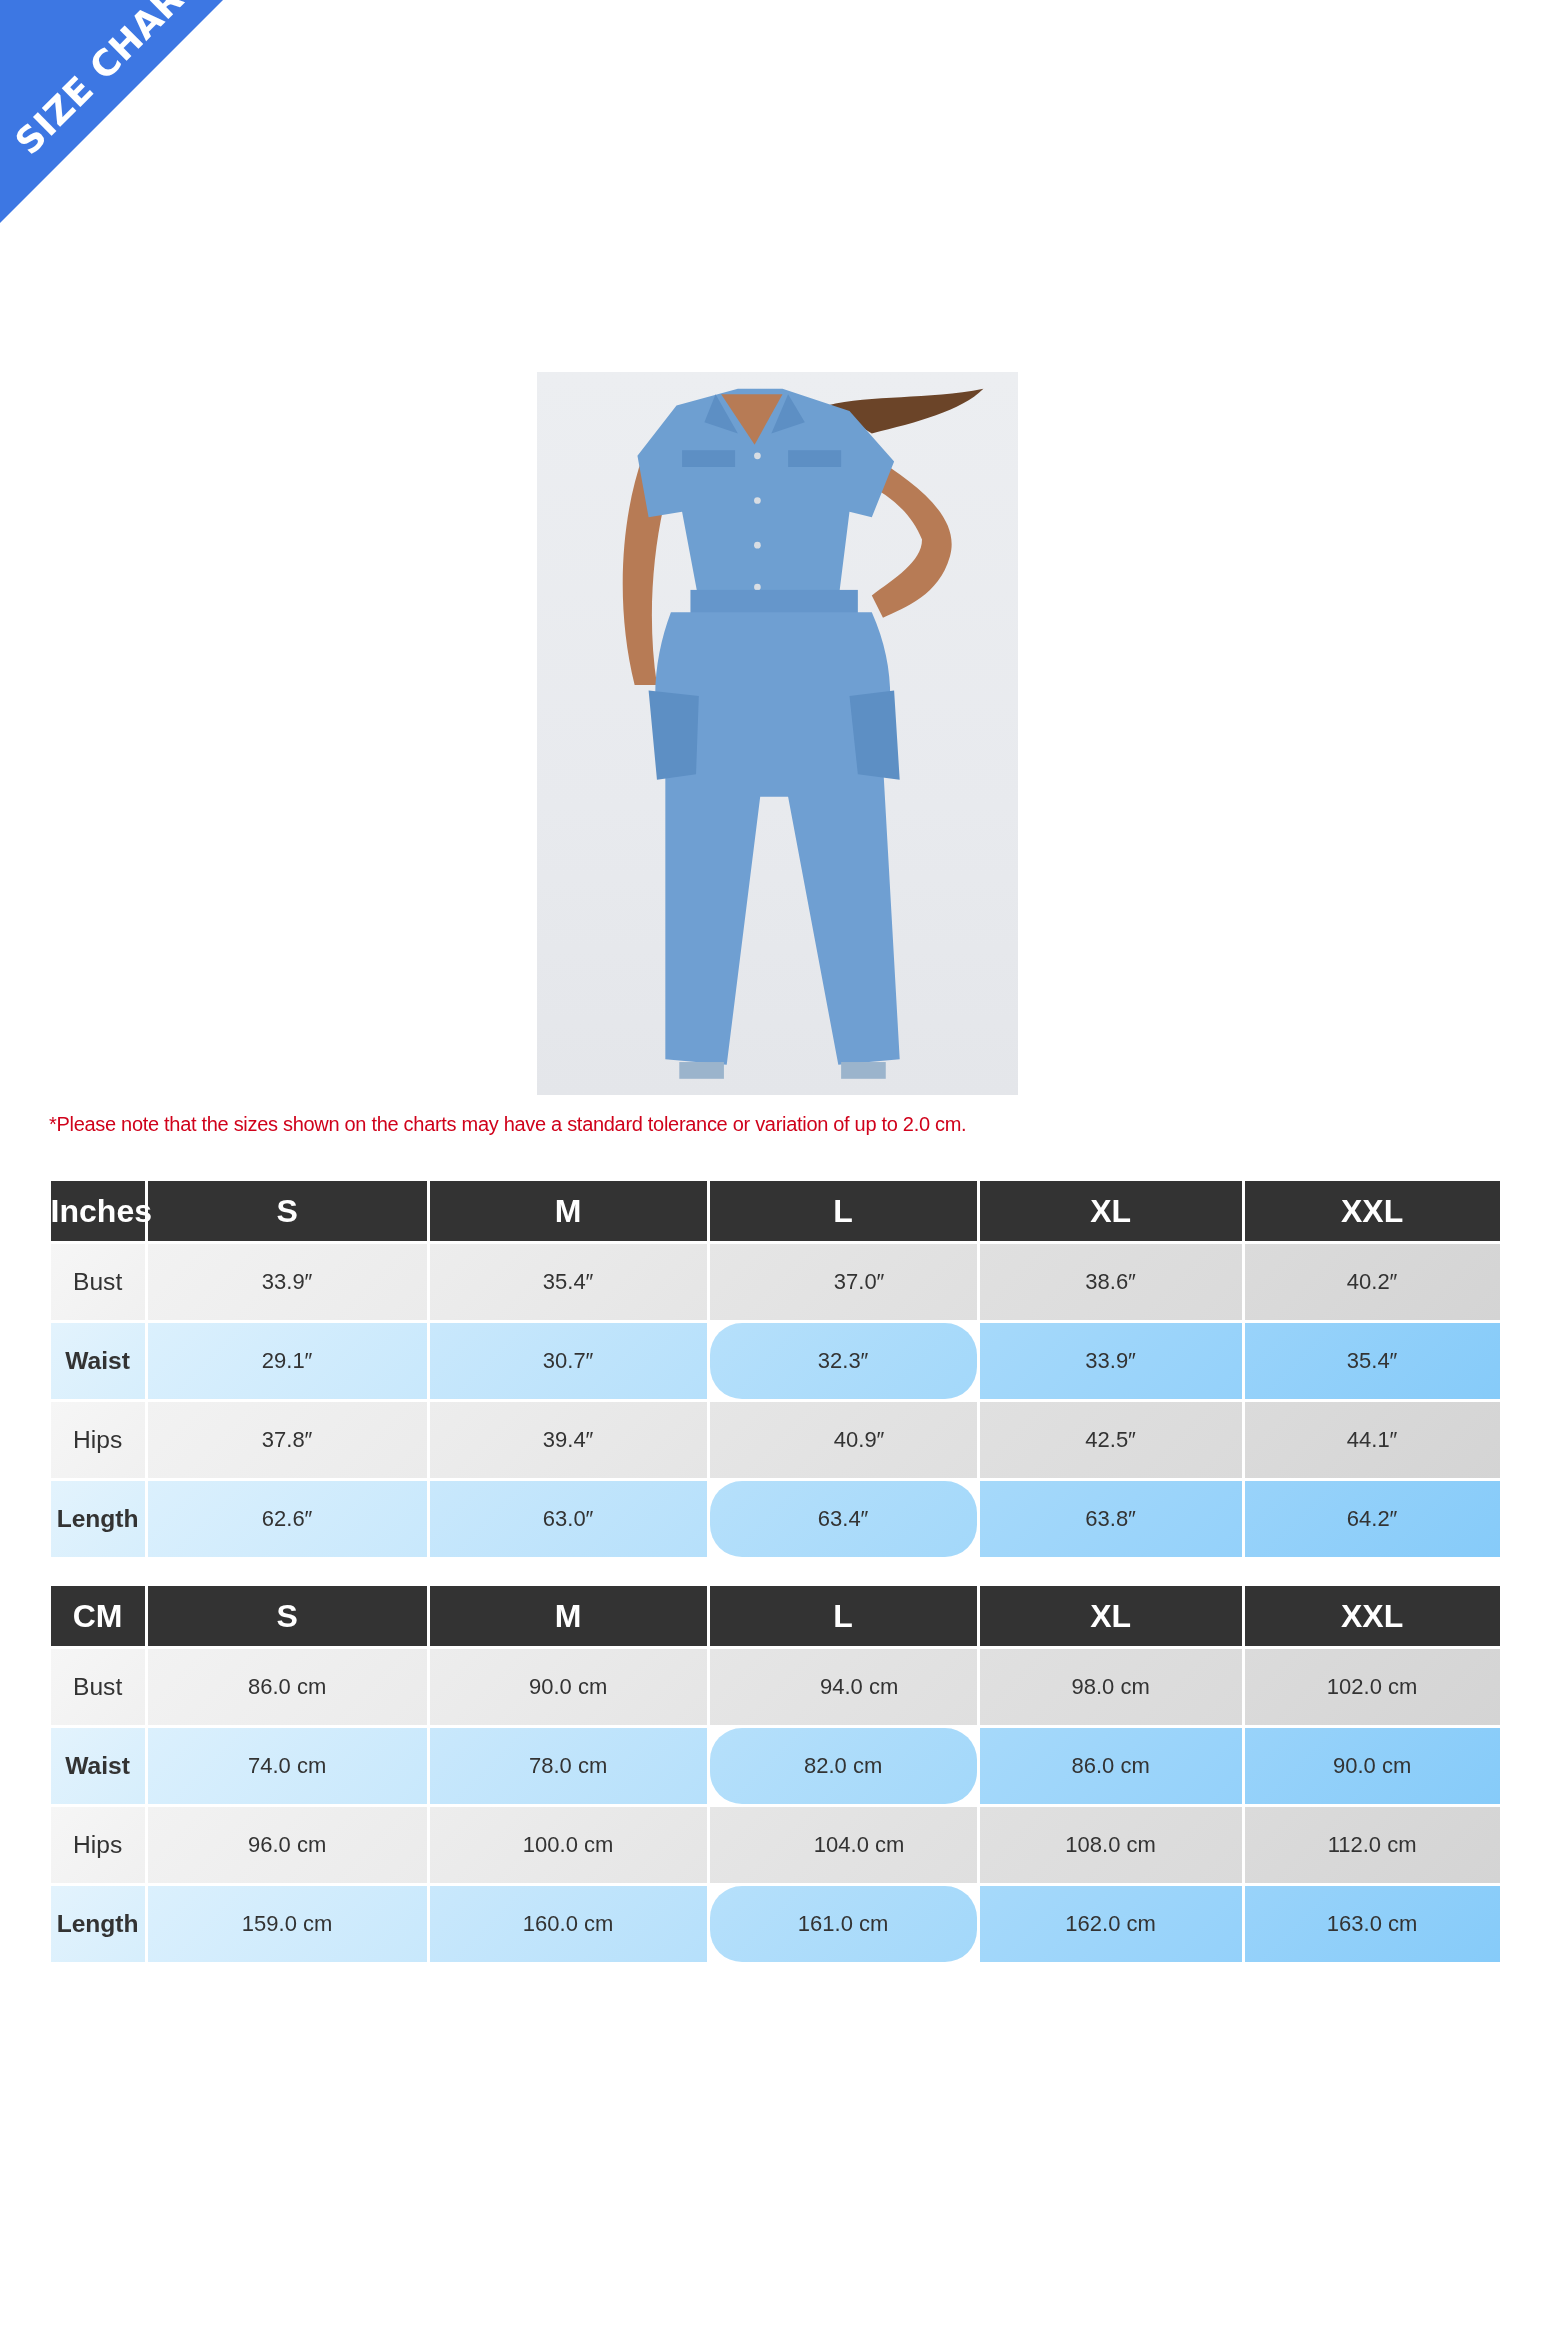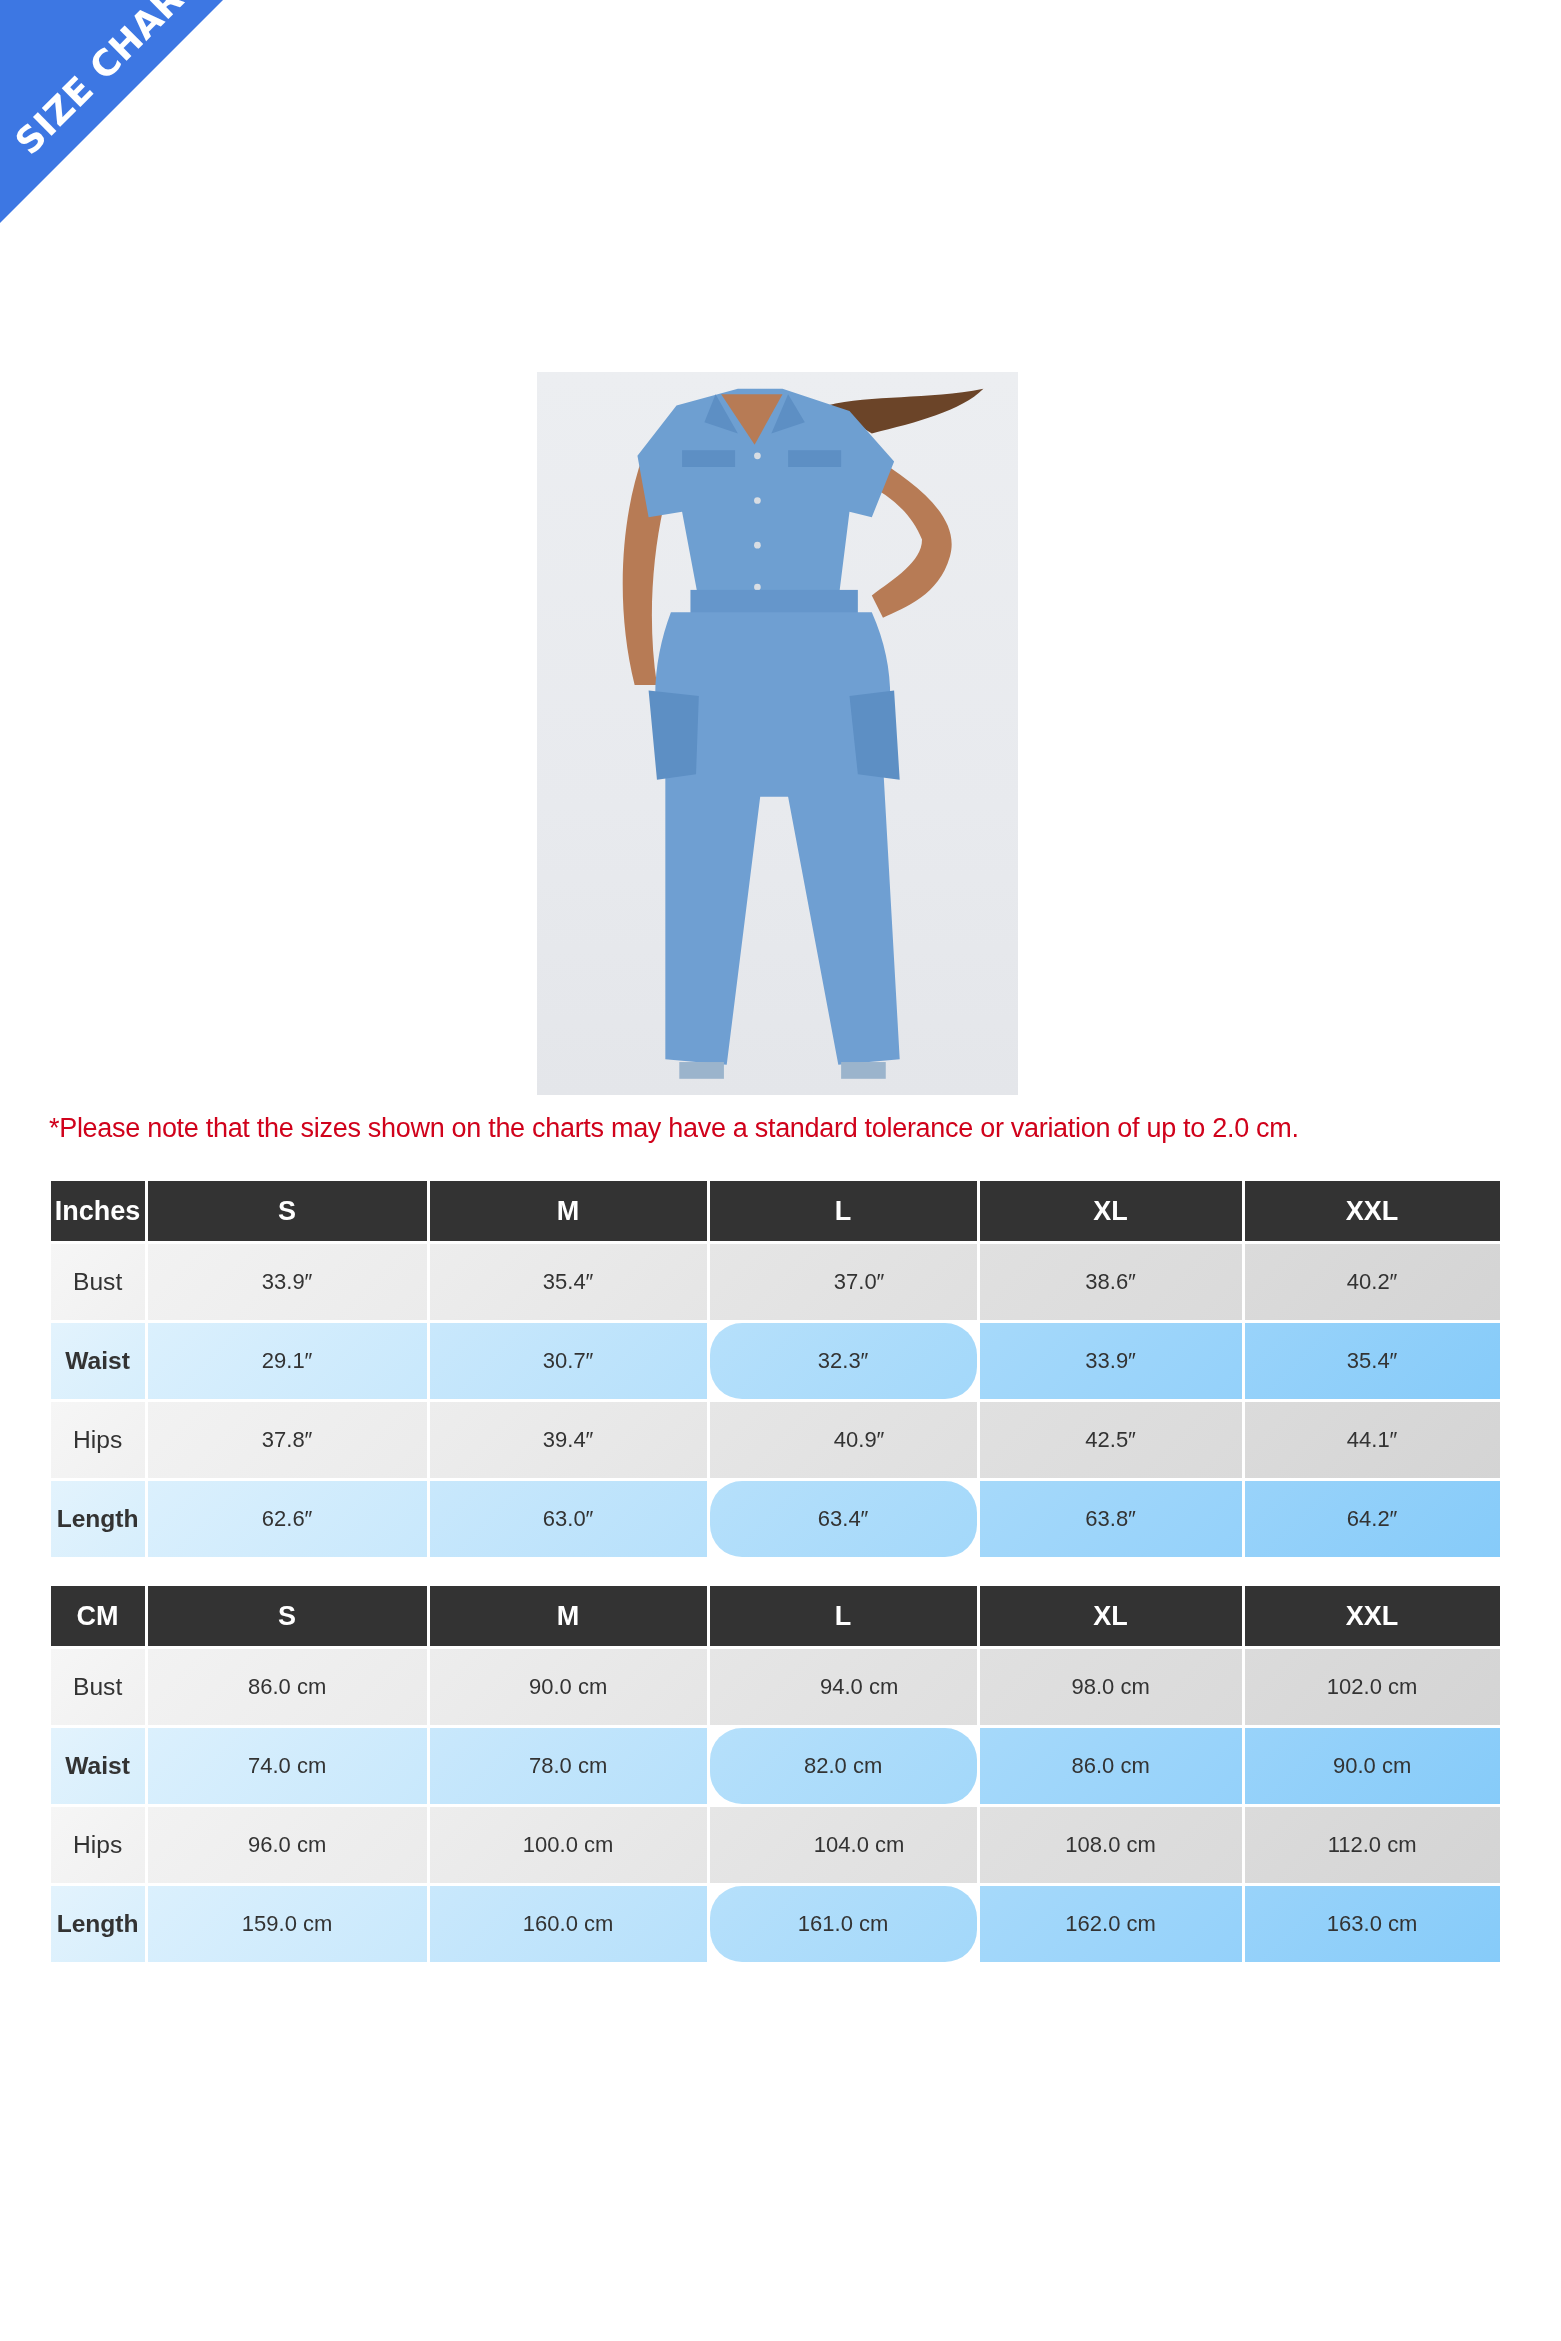--- a/index.html
+++ b/index.html
@@ -26,37 +26,37 @@
   .photo {
     position: absolute; left: 537px; top: 372px; width: 481px; height: 723px;
     background: linear-gradient(180deg, #eceef1 0%, #e8eaee 60%, #e4e6ea 100%);
     overflow: hidden;
   }
   .photo svg { width: 100%; height: 100%; display: block; }
 
   
   .note {
     position: absolute; left: 49px; top: 1113px; width: 1452px;
-    color: #d0021b; font-size: 27px; white-space: nowrap;
+    color: #d0021b; font-size: 20px; white-space: nowrap;
     font-family: "Liberation Sans", sans-serif; letter-spacing: -0.3px;
   }
 
   
   .size-table {
     position: absolute; left: 51px; width: 1454px;
     border-collapse: separate; border-spacing: 3.4px 3.4px;
     margin-left: -3.4px; table-layout: fixed;
   }
   .size-table th, .size-table td {
     text-align: center; vertical-align: middle; padding: 0;
     font-family: "Liberation Sans", sans-serif;
   }
   .size-table th {
     background: #333333; color: #ffffff; font-weight: bold;
-    height: 60px; font-size: 27px;
+    height: 60px; font-size: 32px;
   }
   .size-table td {
     height: 76px; font-size: 22px; color: #333333;
   }
   .size-table td.label { font-size: 24.6px; }
 
   .row-gray td.c0 { background: linear-gradient(135deg, #f6f6f6, #f0f0f0); }
   .row-gray td.c1 { background: linear-gradient(135deg, #f2f2f2, #ebebeb); }
   .row-gray td.c2 { background: linear-gradient(135deg, #ededed, #e5e5e5); }
   .row-gray td.c3 { background: linear-gradient(135deg, #e6e6e6, #dfdfdf); padding-left: 32px; }

